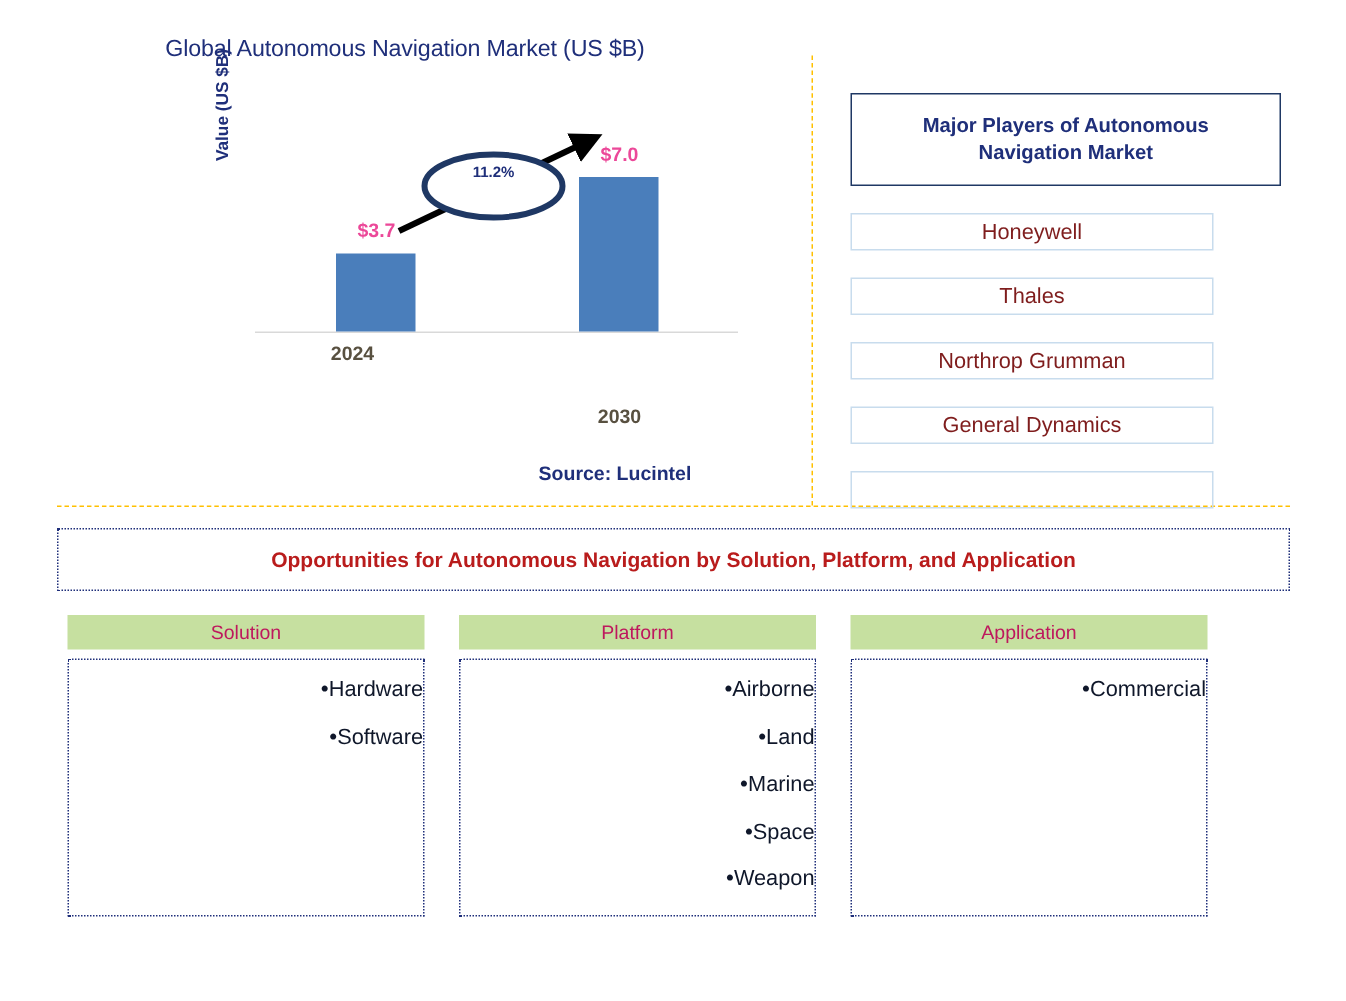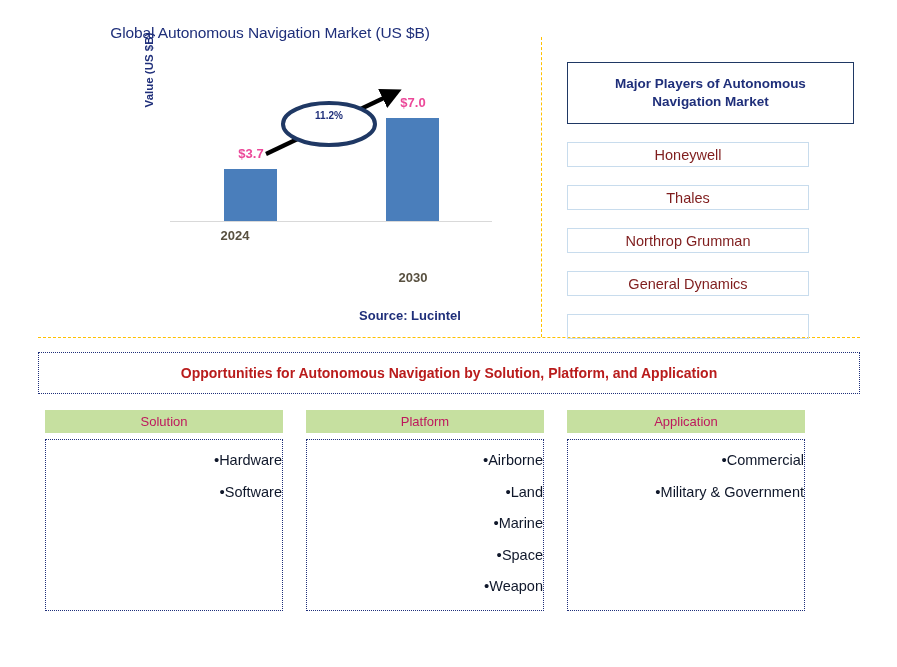--- a/index.html
+++ b/index.html
@@ -319,21 +319,18 @@
         </div>
       </div>
     </div>
 
     <div class="column">
       <div class="col-header">Application</div>
       <div class="col-body">
         <div class="col-item">
           <span class="bullet">•</span><span>Commercial</span>
         </div>
-        <div class="col-item">
-          <span class="bullet">•</span><span>Military &amp; Government</span>
-        </div>
       </div>
     </div>
 
   </div>
 
 </div>
 
 </body></html>

